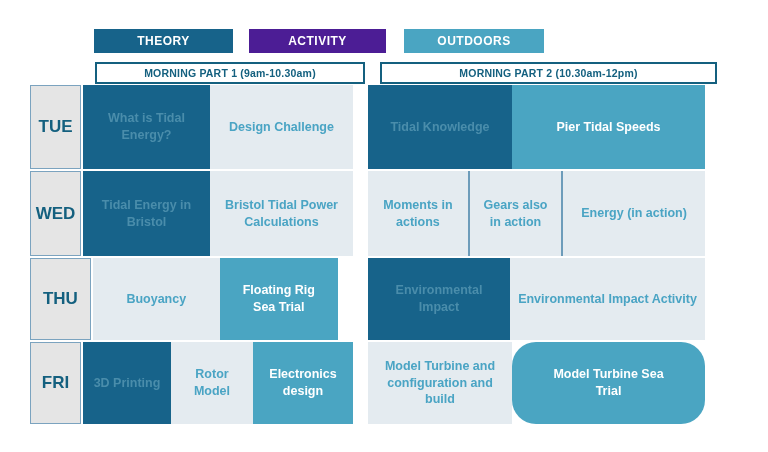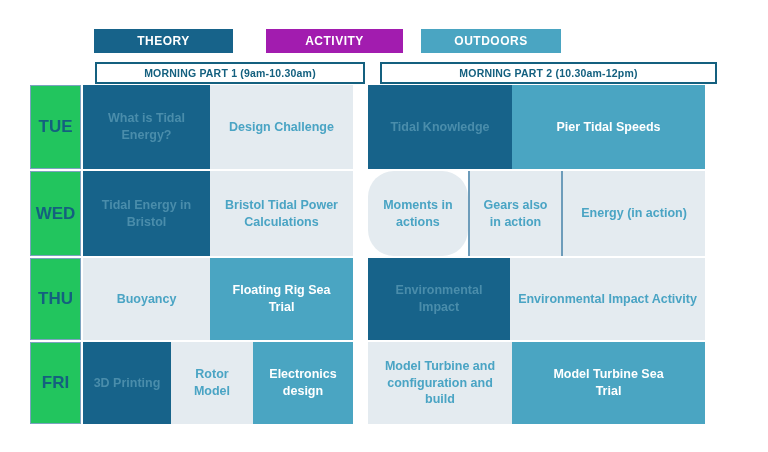--- a/index.html
+++ b/index.html
@@ -10,41 +10,41 @@
   }
   .page{position:relative;width:768px;height:452px;overflow:hidden;}
 
   
   .legend{position:absolute;left:94px;top:29px;display:flex;}
   .legend-box{
     height:24px;display:flex;align-items:center;justify-content:center;
     color:#ffffff;font-weight:bold;font-size:12px;letter-spacing:.5px;
   }
   .legend-theory{width:139px;background:#17638a;margin-right:16px;}
-  .legend-activity{width:137px;background:#a21caf;margin-right:18px;margin-left:17px;}
+  .legend-activity{width:137px;background:#4c1d95;margin-right:18px;}
   .legend-outdoors{width:140px;background:#4aa5c2;}
 
   
   .header-row{position:absolute;left:30px;top:62px;display:flex;}
   .day-spacer{width:65px;}
   .part-header{
     box-sizing:border-box;height:22px;background:#ffffff;
     border:2px solid #14607f;color:#14607f;
     font-weight:bold;font-size:10.5px;
     display:flex;align-items:center;justify-content:center;
     letter-spacing:.2px;
   }
   .ph1{width:270px;margin-right:15px;}
   .ph2{width:337px;}
 
   
   .grid{position:absolute;left:30px;top:85px;width:675px;}
   .row{display:flex;margin-bottom:2px;}
   .day-cell{
-    box-sizing:border-box;width:63px;margin-right:2px;background:#22c55e;
+    box-sizing:border-box;width:63px;margin-right:2px;background:#e5e5e5;
     border:1px solid #7ba3bf;color:#14607f;
     font-weight:bold;font-size:17px;
     display:flex;align-items:center;justify-content:center;
   }
   .part{display:flex;}
   .part1{width:270px;margin-right:15px;}
   .part2{width:337px;}
   .cell{
     box-sizing:border-box;
     display:flex;align-items:center;justify-content:center;text-align:center;
@@ -89,45 +89,45 @@
       </div>
     </div>
 
     <div class="row" style="height:85px;">
       <div class="day-cell">WED</div>
       <div class="part part1">
         <div class="cell theory" style="width:127px;">Tidal Energy in Bristol</div>
         <div class="cell activity" style="width:143px;">Bristol Tidal Power Calculations</div>
       </div>
       <div class="part part2">
-        <div class="cell activity" style="width:104px;border-radius:26px;">Moments in actions</div>
+        <div class="cell activity" style="width:104px;">Moments in actions</div>
         <div class="cell activity sep-left" style="width:97px;">Gears also in action</div>
         <div class="cell activity sep-left nowrap" style="width:150px;">Energy (in action)</div>
       </div>
     </div>
 
     <div class="row" style="height:82px;">
       <div class="day-cell">THU</div>
       <div class="part part1">
         <div class="cell activity" style="width:127px;">Buoyancy</div>
-        <div class="cell outdoors pad-lg" style="width:143px;">Floating Rig Sea Trial</div>
+        <div class="cell outdoors pad-lg" style="width:118px;">Floating Rig Sea Trial</div>
       </div>
       <div class="part part2">
         <div class="cell theory" style="width:142px;">Environmental Impact</div>
         <div class="cell activity" style="width:195px;">Environmental Impact Activity</div>
       </div>
     </div>
 
     <div class="row" style="height:82px;">
       <div class="day-cell">FRI</div>
       <div class="part part1">
         <div class="cell theory nowrap" style="width:88px;padding:0 4px;">3D Printing</div>
         <div class="cell activity" style="width:82px;">Rotor Model</div>
         <div class="cell outdoors" style="width:100px;">Electronics design</div>
       </div>
       <div class="part part2">
         <div class="cell activity" style="width:144px;">Model Turbine and configuration and build</div>
-        <div class="cell outdoors pad-xl" style="width:193px;">Model Turbine Sea Trial</div>
+        <div class="cell outdoors pad-xl" style="width:193px;border-radius:24px;">Model Turbine Sea Trial</div>
       </div>
     </div>
 
   </div>
 </div>
 
 </body></html>

